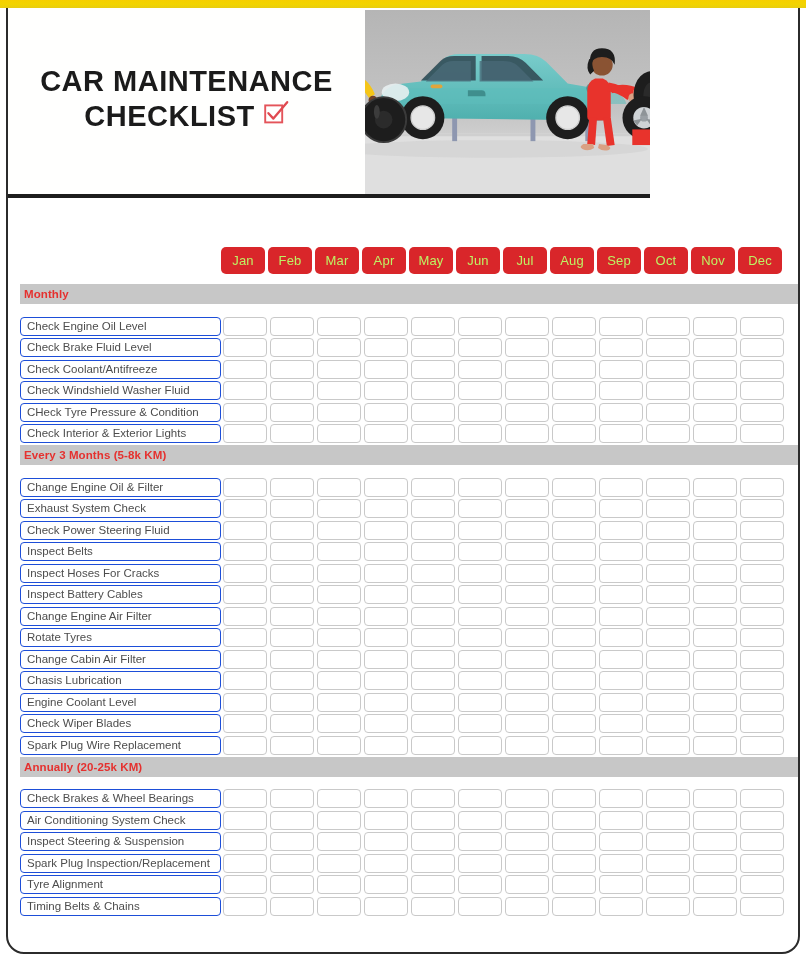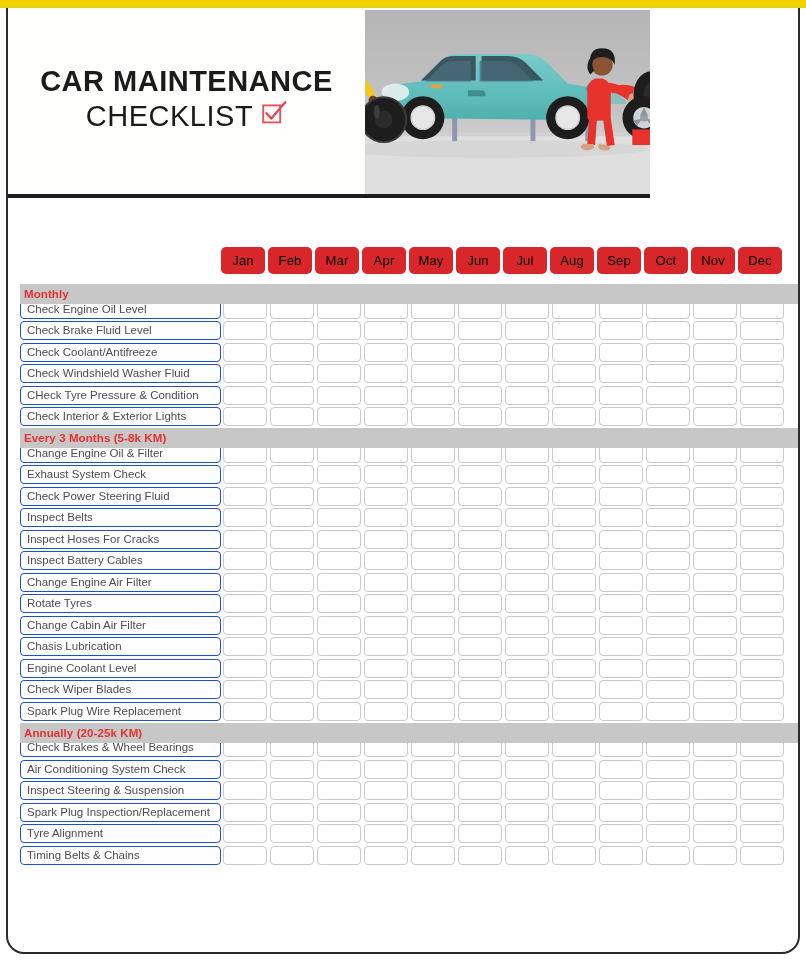--- a/index.html
+++ b/index.html
@@ -69,21 +69,21 @@
   }
   .title-line2-wrap {
     display: flex;
     align-items: center;
     justify-content: center;
     gap: 8px;
     line-height: 1.22;
   }
   .title-line2 {
     font-size: 29px;
-    font-weight: normal;
+    font-weight: bold;
     letter-spacing: 0.5px;
     color: #1b1b1b;
     white-space: nowrap;
   }
   .check-icon { display: block; margin-bottom: 4px; }
 
   
   .hero {
     position: relative;
     flex: 1;
@@ -102,39 +102,39 @@
   .months-row {
     position: absolute;
     left: 213px; top: 45px;
     display: flex;
     gap: 3px;
   }
   .month-pill {
     width: 44px; height: 27px;
     background: #d9262a;
     border-radius: 5px;
-    color: #000000;
+    color: #bef264;
     font-size: 13px;
     display: flex;
     align-items: center;
     justify-content: center;
     letter-spacing: 0.2px;
   }
 
   .grid {
     position: absolute;
     left: 0; top: 82px;
     width: 790px;
   }
 
   
   .section-row {
     position: relative;
     height: 14px;
-    margin-bottom: 1px;
+    margin-bottom: 18px;
     display: flex;
     align-items: stretch;
   }
   .section-row .band {
     position: absolute;
     left: 12px; top: 0;
     width: 778px; height: 20px;
     background: #c7c7c7;
   }
   .section-row .label {

